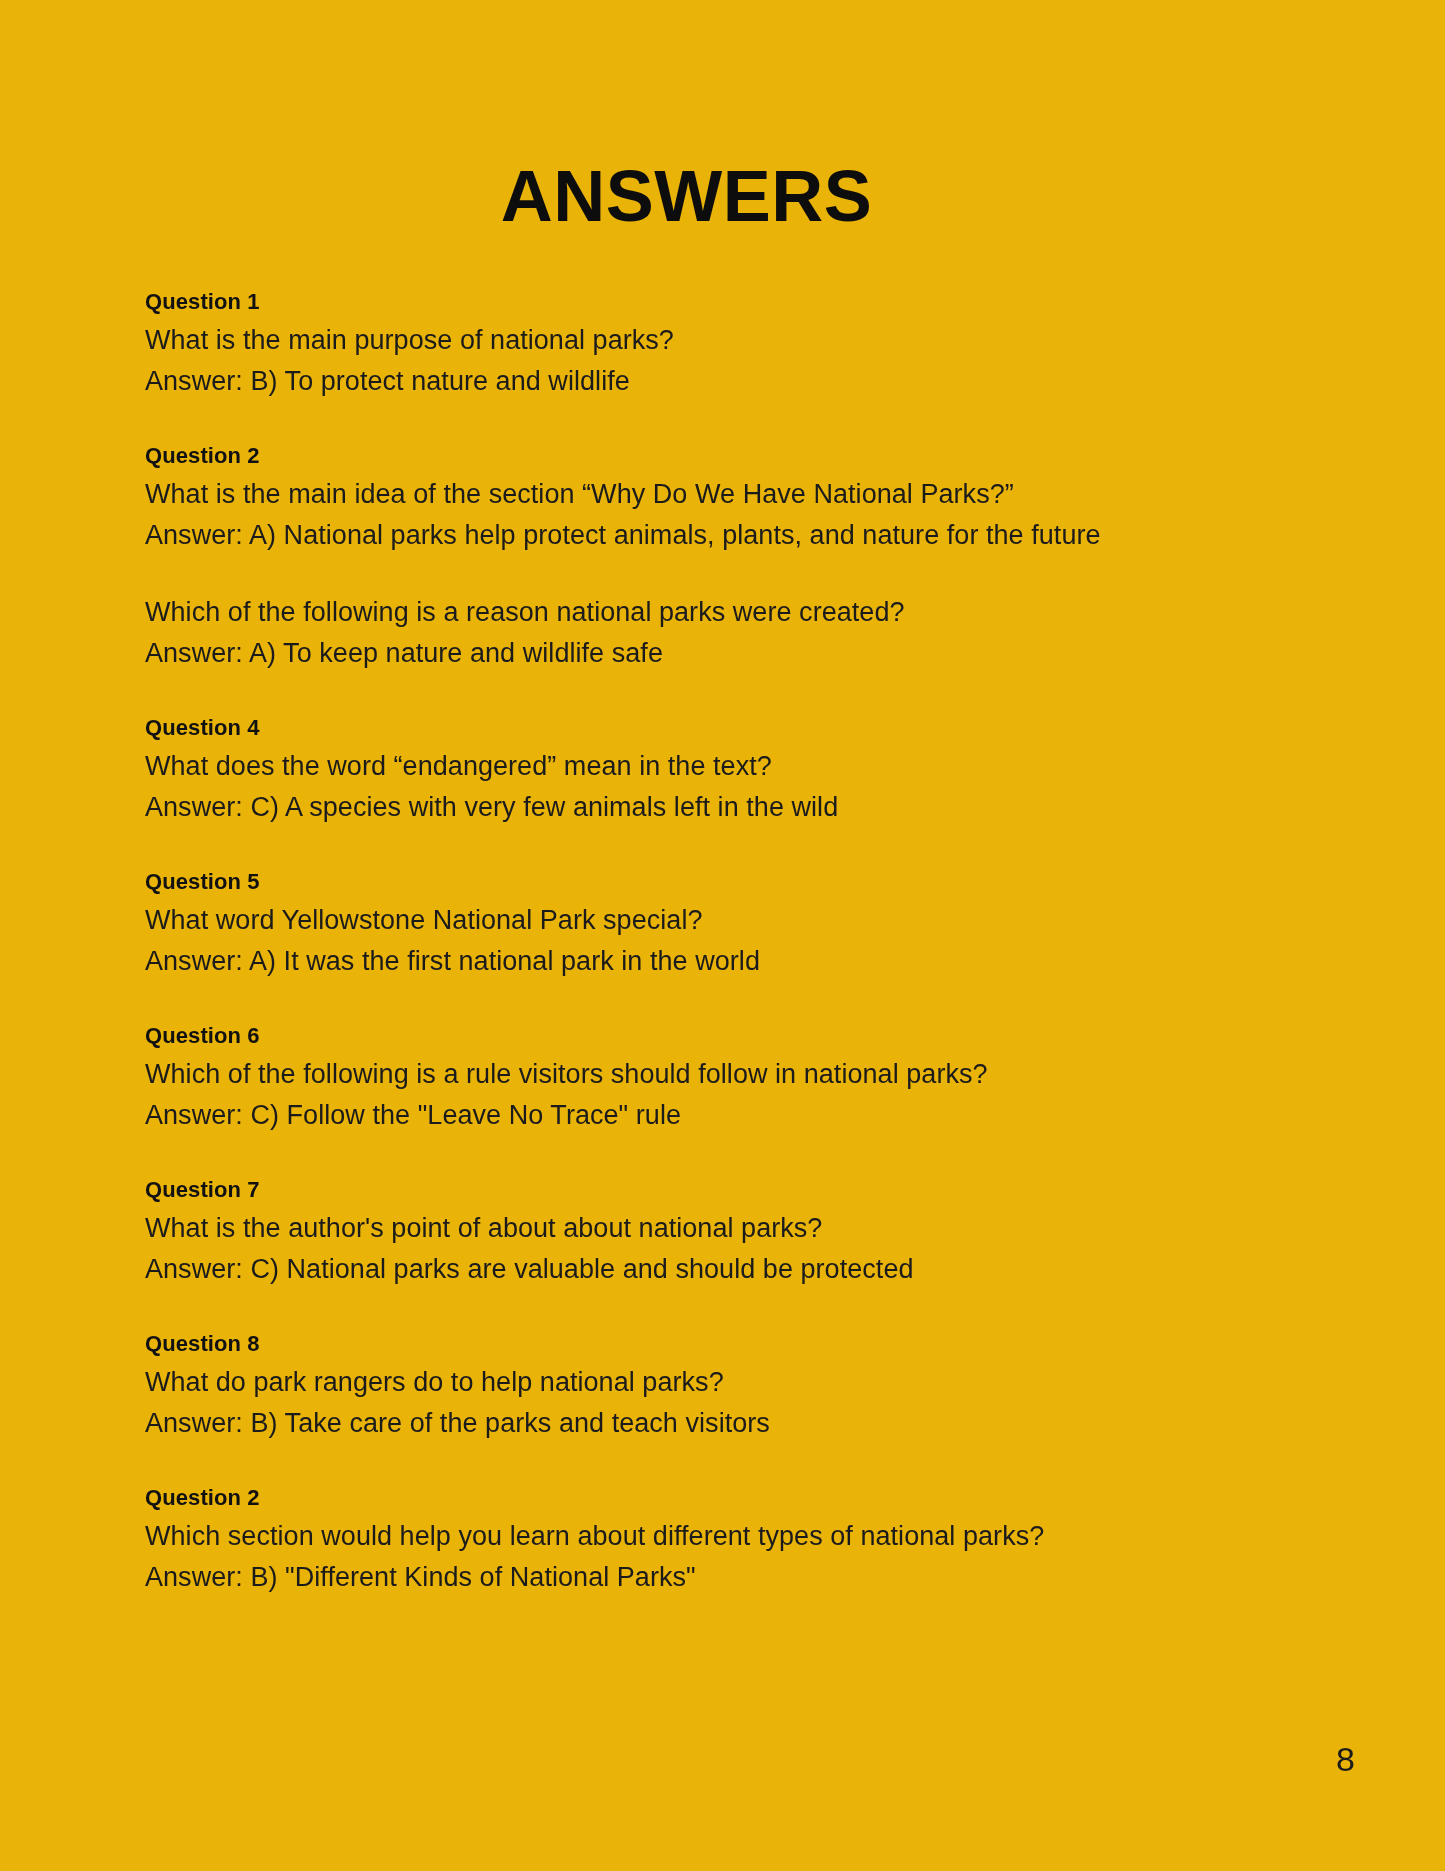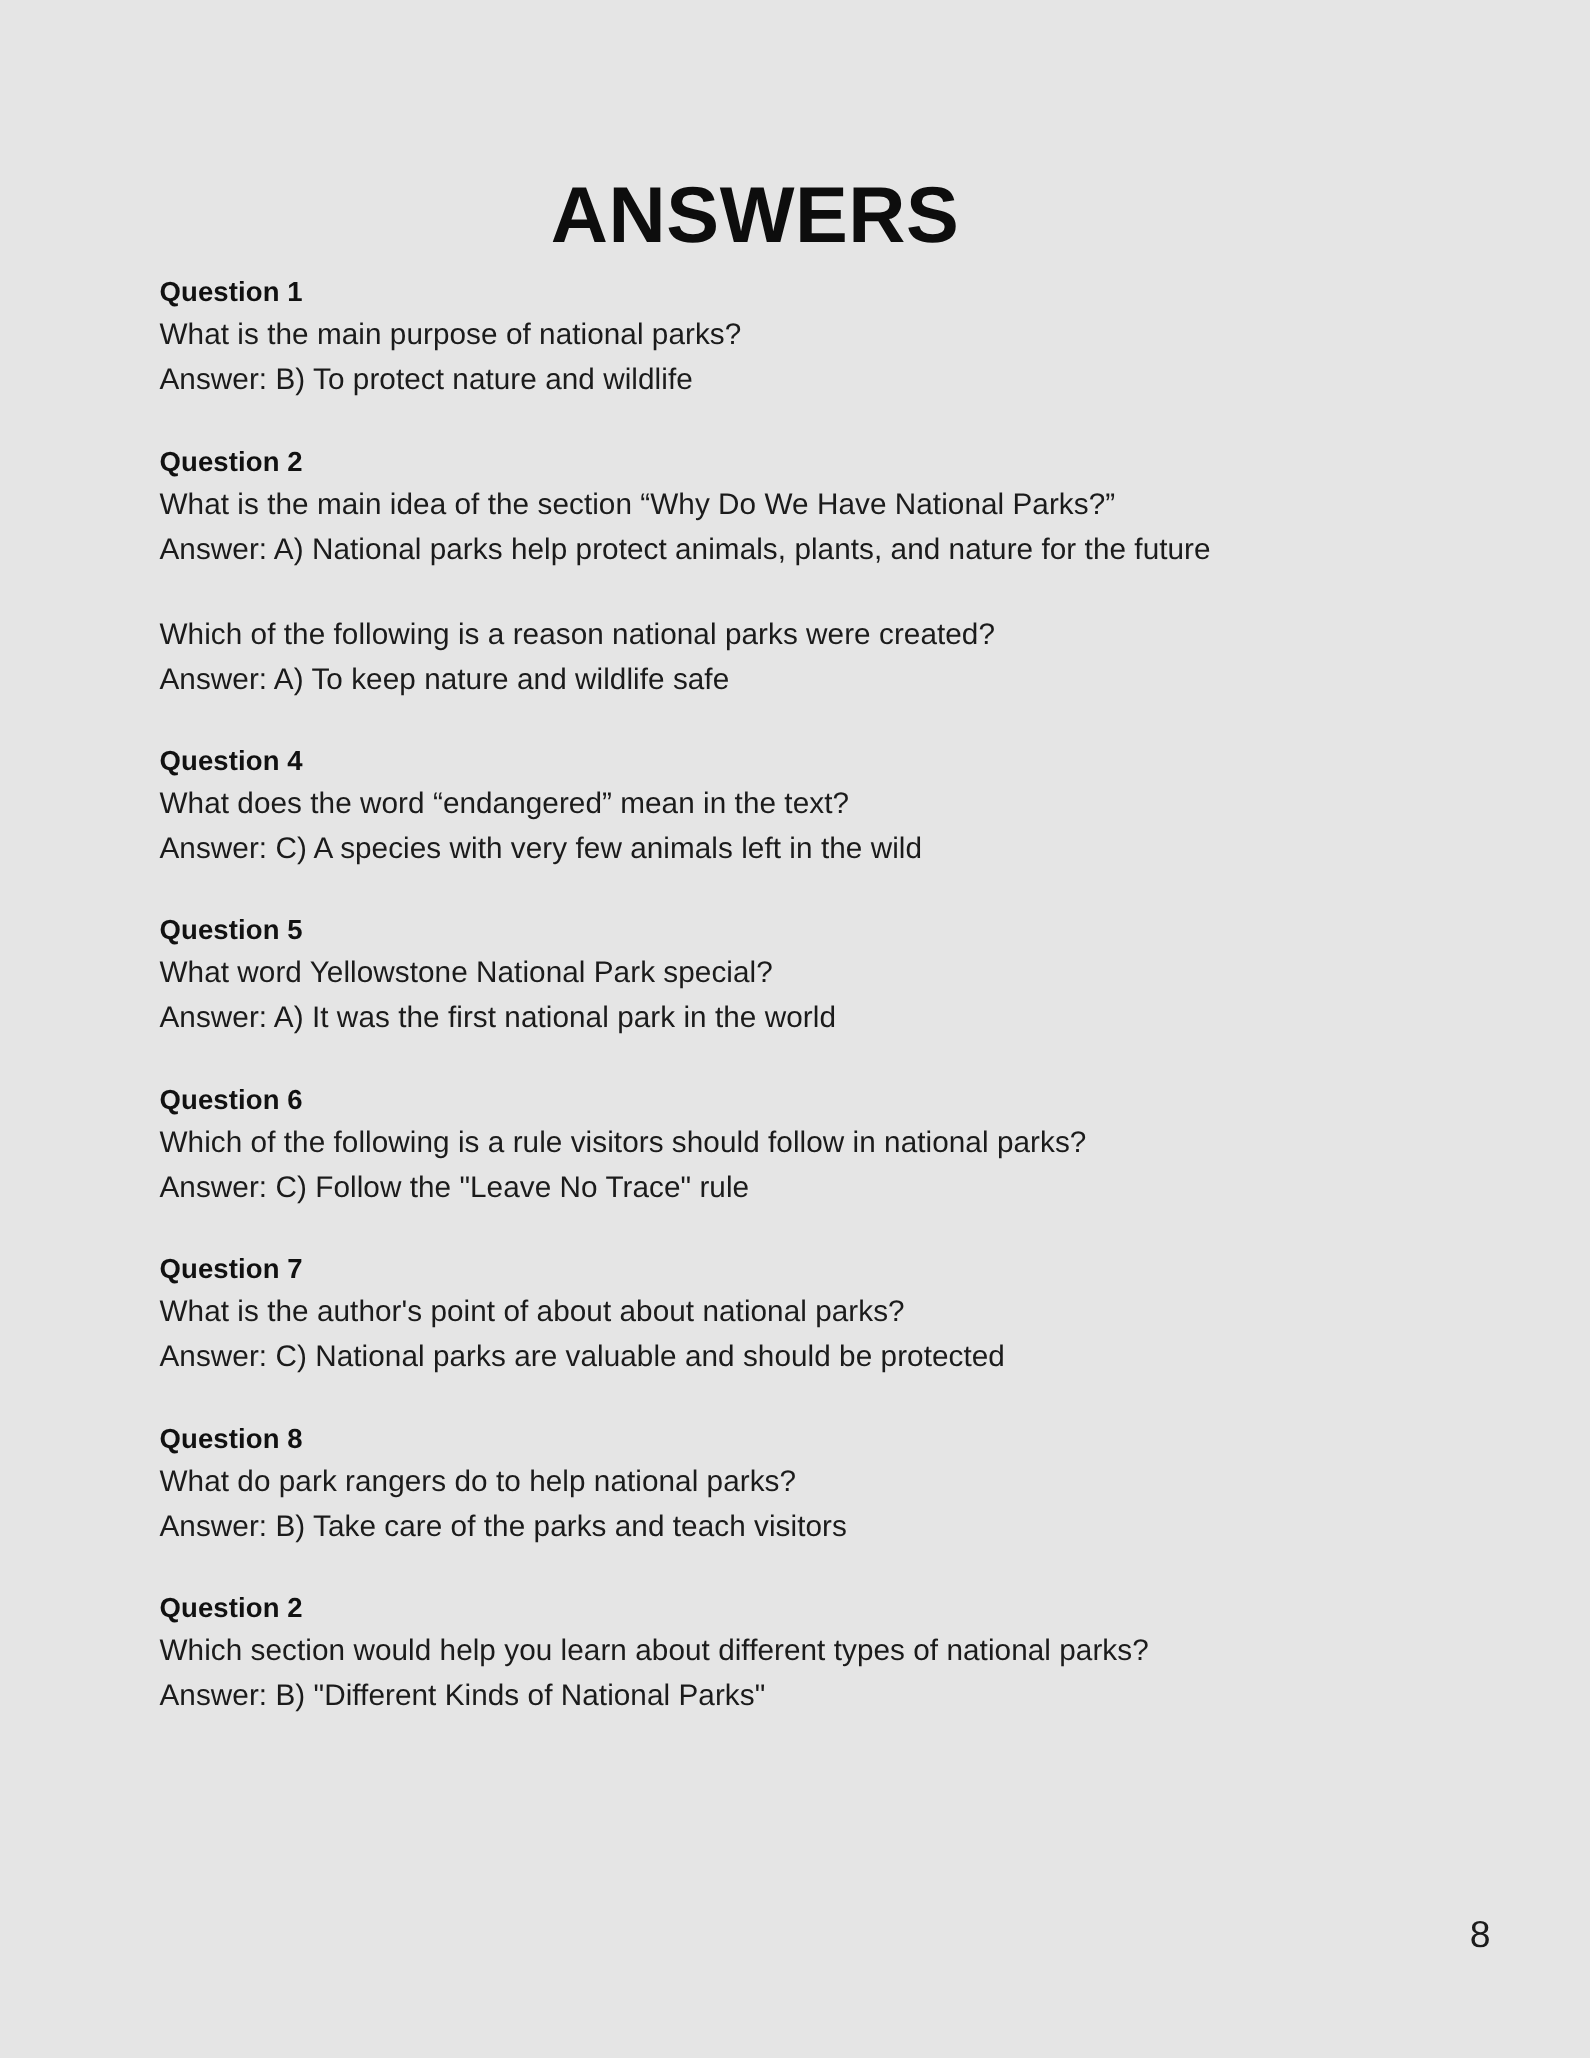--- a/index.html
+++ b/index.html
@@ -14,21 +14,21 @@
     position: relative;
     overflow: hidden;
     font-family: "Liberation Sans", "DejaVu Sans", sans-serif;
     color: #1a1a1a;
     -webkit-font-smoothing: antialiased;
   }
 
   .page {
     position: absolute;
     inset: 0;
-    background: #e5e5e5;
+    background: #eab308;
     padding: 10px;
   }
 
   .page-title {
     position: absolute;
     top: 112px;
     left: 0;
     right: 0;
     text-align: center;
     font-size: 72px;
@@ -47,25 +47,26 @@
   }
 
   .qblock {
     margin-bottom: 36px;
   }
   .qblock:last-child {
     margin-bottom: 0;
   }
 
   .q-heading {
-    font-size: 25px;
+    font-size: 22px;
     font-weight: 700;
     line-height: 36px;
     color: #111111;
     letter-spacing: 0.1px;
+    margin-top: 36px;
   }
 
   .q-text,
   .q-answer {
     font-size: 27px;
     font-weight: 400;
     line-height: 41px;
     color: #1b1b1b;
     letter-spacing: 0.05px;
     white-space: nowrap;

